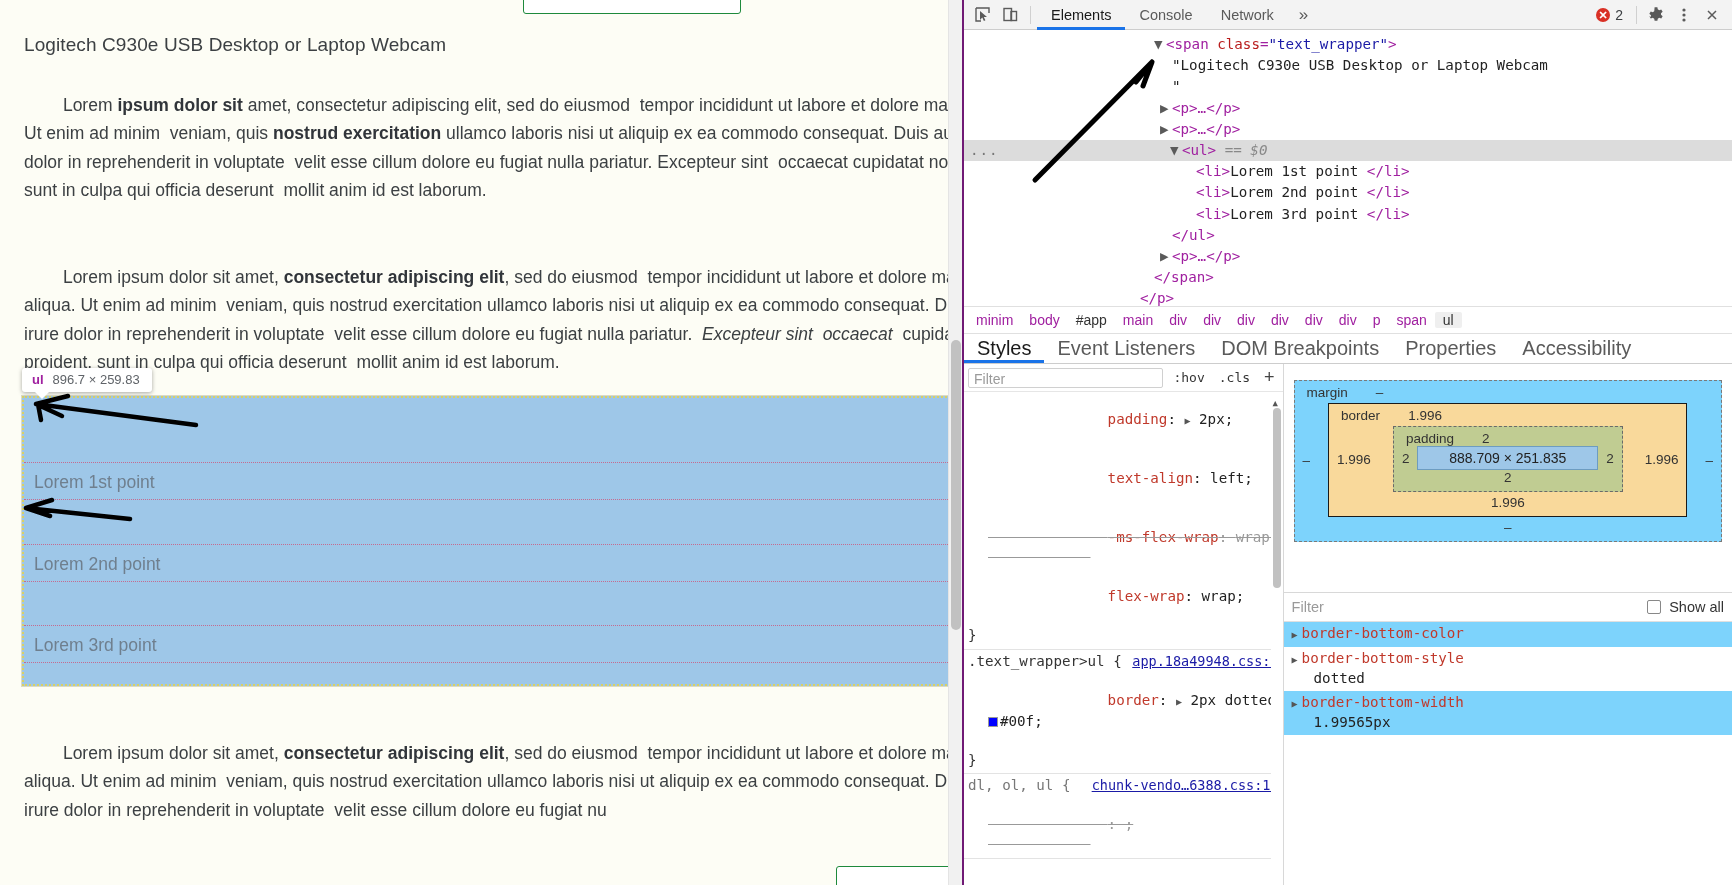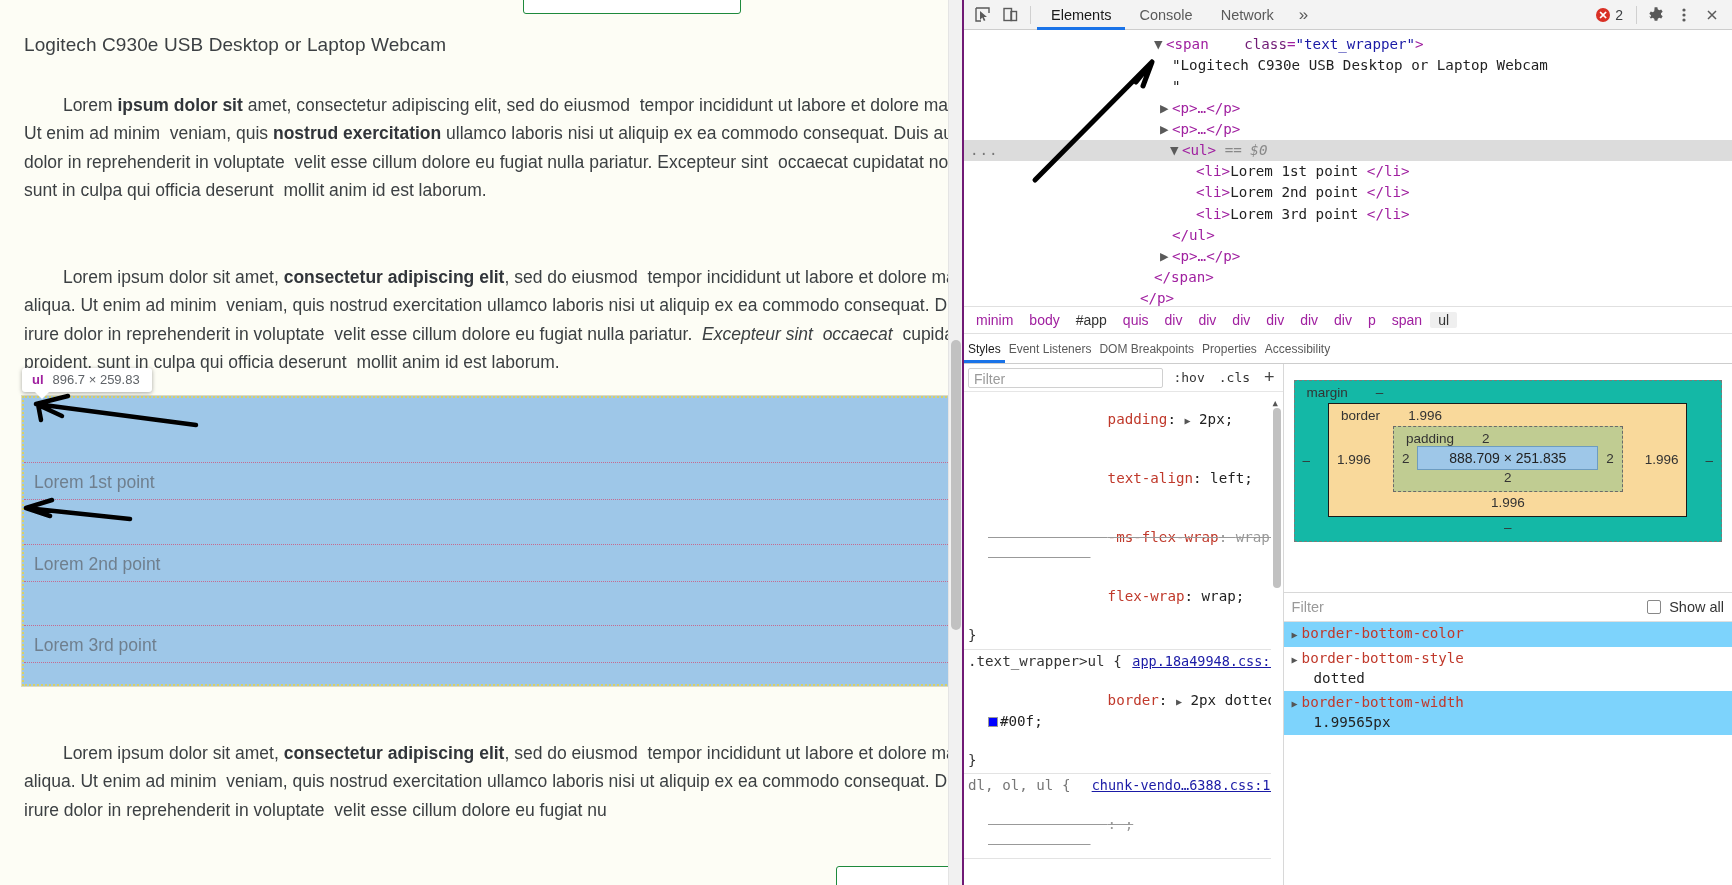--- a/index.html
+++ b/index.html
@@ -170,21 +170,21 @@
     background: #fff;
     font-family: "DejaVu Sans Mono", monospace;
     font-size: 14.2px;
     line-height: 21.2px;
     color: #222;
     padding-top: 4px;
   }
   .dom-row { white-space: nowrap; padding-left: 0; height: 21.2px; }
   .dom-row.selected { background: #dcdcdc; }
   .tw { color: #a020a0; }
-  .attrname { color: #701a75; margin-left: 27px; }
+  .attrname { color: #b91c1c; }
   .attrval { color: #1a1aa6; }
   .txt { color: #222; }
   .dim { color: #888; font-style: italic; }
   .tri { display: inline-block; width: 12px; color: #5a5a5a; }
   .ellipsis-btn {
     position: absolute; left: 6px;
     color: #777; letter-spacing: 1px;
   }
 
   
@@ -200,22 +200,22 @@
   .crumb.id { color: #333; }
   .crumb.sel { background: #efefef; color: #333; border-radius: 2px; }
 
   
   .styles-tabs {
     height: 30px; display: flex; align-items: stretch;
     border-bottom: 1px solid #cdcdcd;
     background: #fff;
   }
   .stab {
-    padding: 0 4px; display: flex; align-items: center;
-    font-size: 12px; color: #5a5a5a; white-space: nowrap;
+    padding: 0 13px; display: flex; align-items: center;
+    font-size: 20px; color: #5a5a5a; white-space: nowrap;
   }
   .stab.active { color: #1a1a1a; box-shadow: inset 0 -3px 0 #1a73e8; }
 
   .styles-body { display: flex; height: 551px; }
   .styles-left { width: 320px; border-right: 1px solid #d8d8d8; position: relative; background: #fff; }
   .filter-bar {
     height: 28px; display: flex; align-items: center;
     border-bottom: 1px solid #e6e6e6;
     padding: 0 4px; gap: 6px;
   }
@@ -263,21 +263,21 @@
   .css-vscroll .up, .css-vscroll .down { position: absolute; left: 2px; font-size: 9px; color: #555; }
 
   .styles-right { width: 449px; position: relative; background: #fff; }
   .boxmodel-wrap { padding: 16px 10px 8px 10px; height: 228px; }
   .bm {
     font-family: "Liberation Sans", sans-serif;
     font-size: 13.5px; color: #333;
   }
   .bm-margin {
     border: 1px dashed #7a7a7a;
-    background: #14b8a6; padding: 4px 8px 6px 8px;
+    background: #7dd3fc; padding: 4px 8px 6px 8px;
     position: relative;
   }
   .bm-label { font-size: 13.5px; color: #333; }
   .bm-row { display: flex; align-items: center; justify-content: center; gap: 8px; }
   .bm-border {
     border: 1px solid #1a1a1a;
     background: #f9d99b; padding: 4px 8px 6px 8px;
     margin: 3px 10px;
   }
   .bm-padding {
@@ -465,21 +465,21 @@
       </div>
       <div class="dom-row" style="padding-left:176px">
         <span class="tw">&lt;/p&gt;</span>
       </div>
     </div>
 
     <div class="crumbs">
       <span class="crumb">minim</span>
       <span class="crumb">body</span>
       <span class="crumb id">#app</span>
-      <span class="crumb">quis</span>
+      <span class="crumb">main</span>
       <span class="crumb">div</span>
       <span class="crumb">div</span>
       <span class="crumb">div</span>
       <span class="crumb">div</span>
       <span class="crumb">div</span>
       <span class="crumb">div</span>
       <span class="crumb">p</span>
       <span class="crumb">span</span>
       <span class="crumb sel">ul</span>
     </div>

